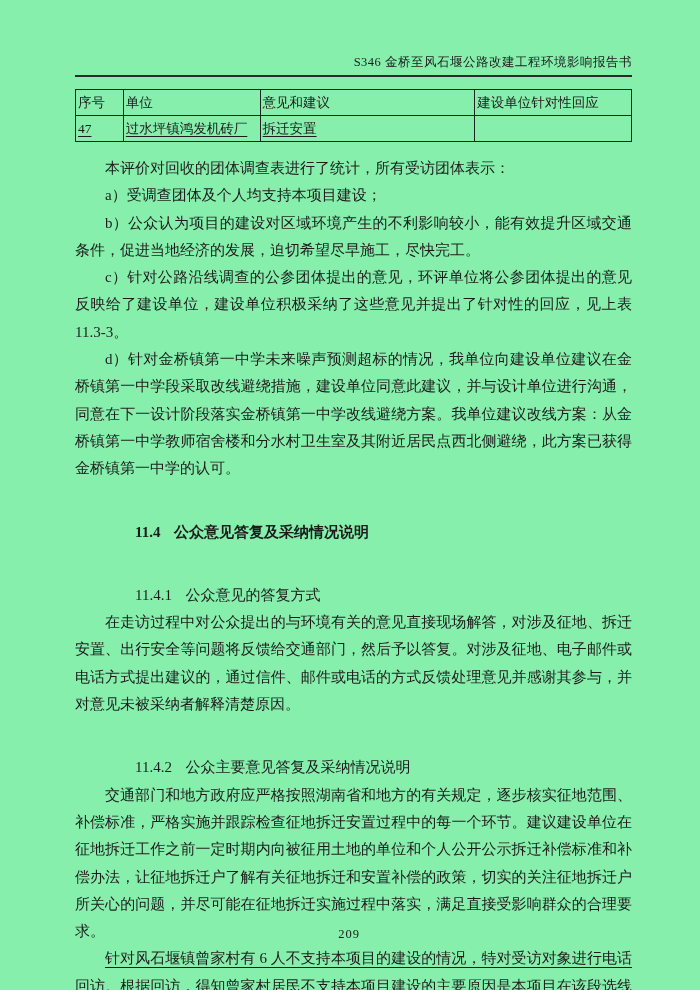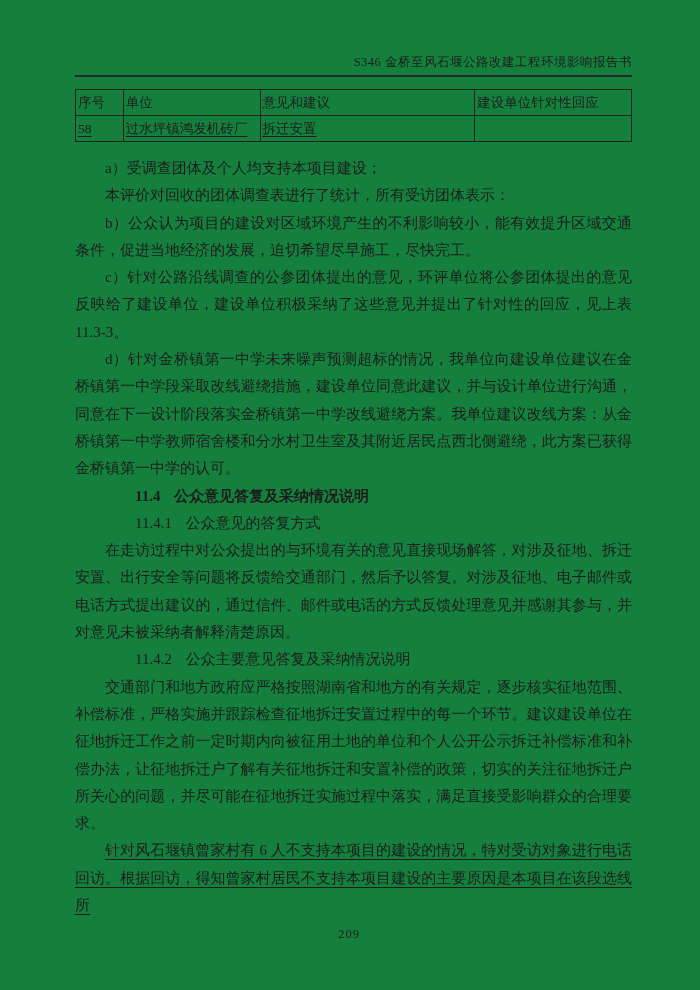--- a/index.html
+++ b/index.html
@@ -2,21 +2,21 @@
 <html lang="zh"><head>
 <meta charset="utf-8">
 <style>
   html, body { margin: 0; padding: 0; }
   body { background: #e8e8e8; }
   .page {
     position: relative;
     width: 700px;
     height: 990px;
     margin: 0 auto;
-    background: #15803d;
+    background: #86efac;
     font-family: "Liberation Serif", "DejaVu Serif", serif;
     color: #1c1c1c;
     overflow: hidden;
   }
   .content {
     position: absolute;
     left: 75px;
     right: 68px;
     top: 0;
   }
@@ -64,21 +64,21 @@
     text-indent: 2em;
   }
   .body-text p.underlined { text-decoration: underline; text-underline-offset: 3.5px; }
   .heading {
     margin: 0;
     font-size: 15px;
     line-height: 27.3px;
     text-indent: 0;
     text-align: left;
   }
-  .heading .h-num { display: inline-block; margin-right: 0.9em; }
+  .heading .h-num { display: inline-block; margin-right: 0.9em; margin-top: 36px; }
   .heading-bold { font-weight: bold; }
   
   .page-footer {
     position: absolute;
     left: 0;
     right: 2px;
     bottom: 48px;
     text-align: center;
     font-size: 12.5px;
     letter-spacing: 1px;
@@ -104,31 +104,31 @@
       <thead>
         <tr>
           <th>序号</th>
           <th>单位</th>
           <th>意见和建议</th>
           <th>建设单位针对性回应</th>
         </tr>
       </thead>
       <tbody>
         <tr>
-          <td><span class="u">58</span></td>
+          <td><span class="u">47</span></td>
           <td><span class="u">过水坪镇鸿发机砖厂</span></td>
           <td><span class="u">拆迁安置</span></td>
           <td><span></span></td>
         </tr>
       </tbody>
     </table>
 
     <div class="body-text">
+      <p>本评价对回收的团体调查表进行了统计，所有受访团体表示：</p>
       <p>a）受调查团体及个人均支持本项目建设；</p>
-      <p>本评价对回收的团体调查表进行了统计，所有受访团体表示：</p>
       <p>b）公众认为项目的建设对区域环境产生的不利影响较小，能有效提升区域交通条件，促进当地经济的发展，迫切希望尽早施工，尽快完工。</p>
       <p>c）针对公路沿线调查的公参团体提出的意见，环评单位将公参团体提出的意见反映给了建设单位，建设单位积极采纳了这些意见并提出了针对性的回应，见上表11.3-3。</p>
       <p>d）针对金桥镇第一中学未来噪声预测超标的情况，我单位向建设单位建议在金桥镇第一中学段采取改线避绕措施，建设单位同意此建议，并与设计单位进行沟通，同意在下一设计阶段落实金桥镇第一中学改线避绕方案。我单位建议改线方案：从金桥镇第一中学教师宿舍楼和分水村卫生室及其附近居民点西北侧避绕，此方案已获得金桥镇第一中学的认可。</p>
 
       <p class="heading heading-bold"><span class="h-num">11.4</span><span>公众意见答复及采纳情况说明</span></p>
 
       <p class="heading"><span class="h-num">11.4.1</span><span>公众意见的答复方式</span></p>
 
       <p>在走访过程中对公众提出的与环境有关的意见直接现场解答，对涉及征地、拆迁安置、出行安全等问题将反馈给交通部门，然后予以答复。对涉及征地、电子邮件或电话方式提出建议的，通过信件、邮件或电话的方式反馈处理意见并感谢其参与，并对意见未被采纳者解释清楚原因。</p>
 

